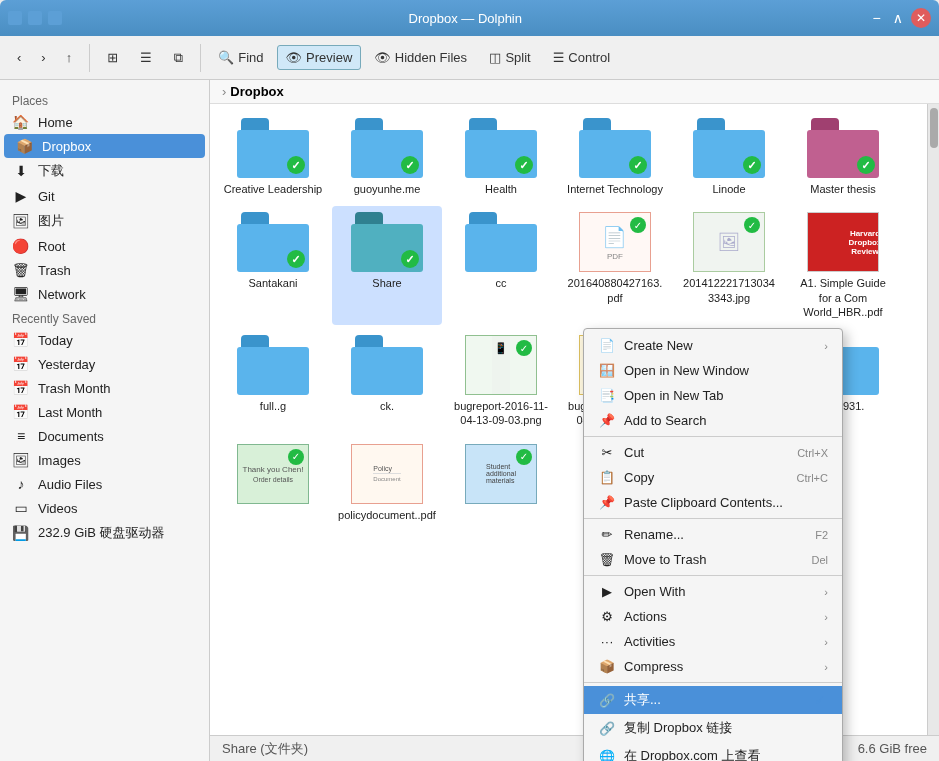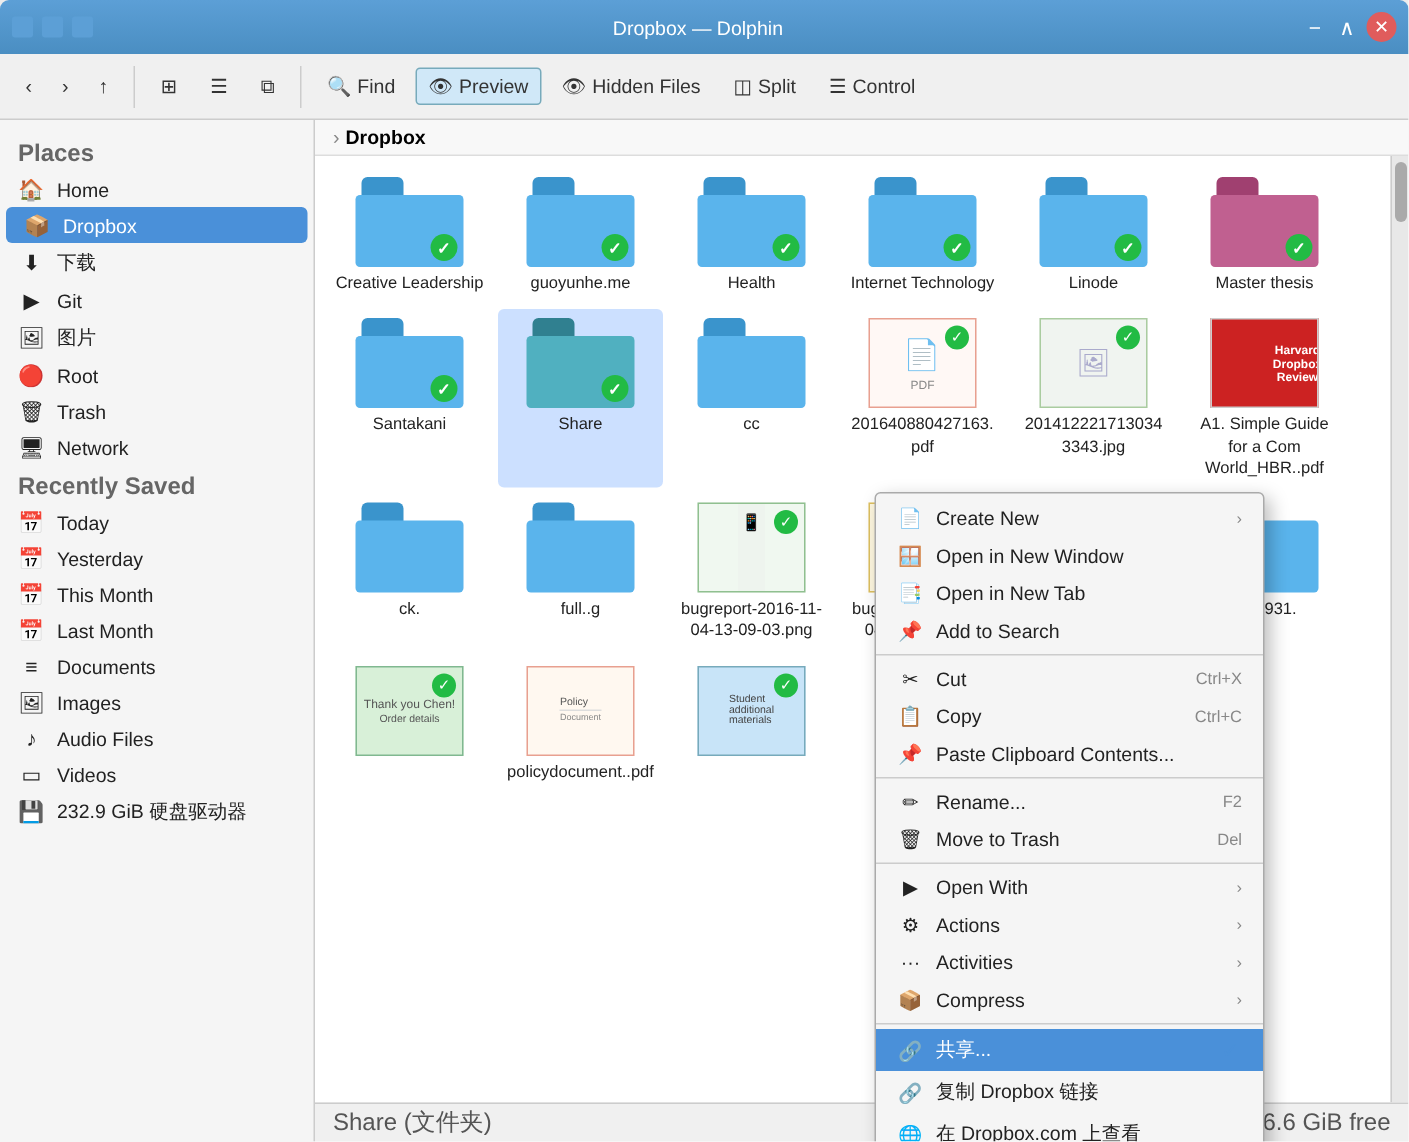--- a/index.html
+++ b/index.html
@@ -50,21 +50,21 @@
     
     .sidebar {
       width: 210px;
       background: #f5f5f5;
       border-right: 1px solid #ccc;
       overflow-y: auto;
       padding: 8px 0;
       flex-shrink: 0;
     }
     .sidebar-section-title {
-      font-size: 16px; color: #666; font-weight: bold;
+      font-size: 12px; color: #666; font-weight: normal;
       padding: 6px 12px 2px; text-transform: none;
     }
     .sidebar-item {
       display: flex; align-items: center; gap: 8px;
       padding: 4px 12px; cursor: pointer; color: #222;
       border-radius: 0;
     }
     .sidebar-item.active { background: #4a90d9; color: white; border-radius: 4px; margin: 0 4px; }
     .sidebar-item .si-icon { width: 18px; text-align: center; font-size: 14px; flex-shrink: 0; }
     .sidebar-item .si-label { font-size: 13px; }
@@ -172,21 +172,21 @@
     .file-grid::-webkit-scrollbar-track { background: #f0f0f0; }
     .file-grid::-webkit-scrollbar-thumb { background: #bbb; border-radius: 4px; }
 
     
     .statusbar {
       height: 26px;
       background: #f0f0f0;
       border-top: 1px solid #ccc;
       display: flex; align-items: center; justify-content: space-between;
       padding: 0 12px;
-      font-size: 16px; color: #555;
+      font-size: 13px; color: #555;
     }
 
     
     .context-menu {
       position: absolute;
       top: 248px; left: 373px;
       width: 260px;
       background: #f5f5f5;
       border: 1px solid #aaa;
       border-radius: 4px;
@@ -324,21 +324,21 @@
     <div class="sidebar-item">
       <span class="si-icon">📅</span>
       <span class="si-label">Today</span>
     </div>
     <div class="sidebar-item">
       <span class="si-icon">📅</span>
       <span class="si-label">Yesterday</span>
     </div>
     <div class="sidebar-item">
       <span class="si-icon">📅</span>
-      <span class="si-label">This Month</span>
+      <span class="si-label">Trash Month</span>
     </div>
     <div class="sidebar-item">
       <span class="si-icon">📅</span>
       <span class="si-label">Last Month</span>
     </div>
 
     <div class="sidebar-item">
       <span class="si-icon">≡</span>
       <span class="si-label">Documents</span>
     </div>
@@ -479,29 +479,29 @@
             </div>
           </div>
           <div class="file-name">A1. Simple Guide for a Com World_HBR..pdf</div>
         </div>
 
         <div class="file-item">
           <div class="folder-icon folder-blue">
             <div class="folder-tab"></div>
             <div class="folder-body"></div>
           </div>
+          <div class="file-name">full..g</div>
+        </div>
+
+        <div class="file-item">
+          <div class="folder-icon folder-blue">
+            <div class="folder-tab"></div>
+            <div class="folder-body"></div>
+          </div>
           <div class="file-name">ck.</div>
-        </div>
-
-        <div class="file-item">
-          <div class="folder-icon folder-blue">
-            <div class="folder-tab"></div>
-            <div class="folder-body"></div>
-          </div>
-          <div class="file-name">full..g</div>
         </div>
 
         <div class="file-item">
           <div class="file-thumb png" style="position:relative;">
             <div style="position:absolute;top:4px;right:4px;width:16px;height:16px;background:#22bb44;border-radius:50%;display:flex;align-items:center;justify-content:center;color:white;font-size:10px;">✓</div>
             <div style="font-size:7px;color:#444;padding:2px;text-align:left;overflow:hidden;height:100%;background:#eef4ee;">
               <div style="font-size:11px;margin:4px auto;text-align:center;color:#888;">📱</div>
             </div>
           </div>
           <div class="file-name">bugreport-2016-11-04-13-09-03.png</div>

